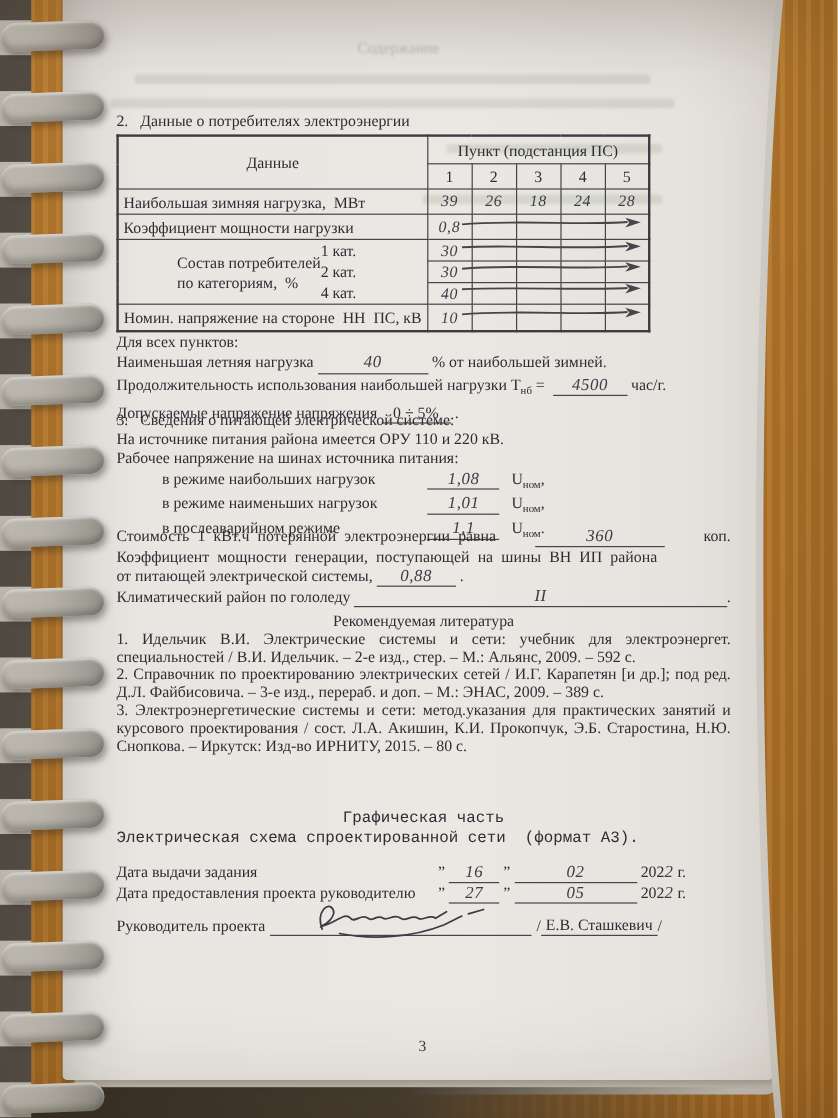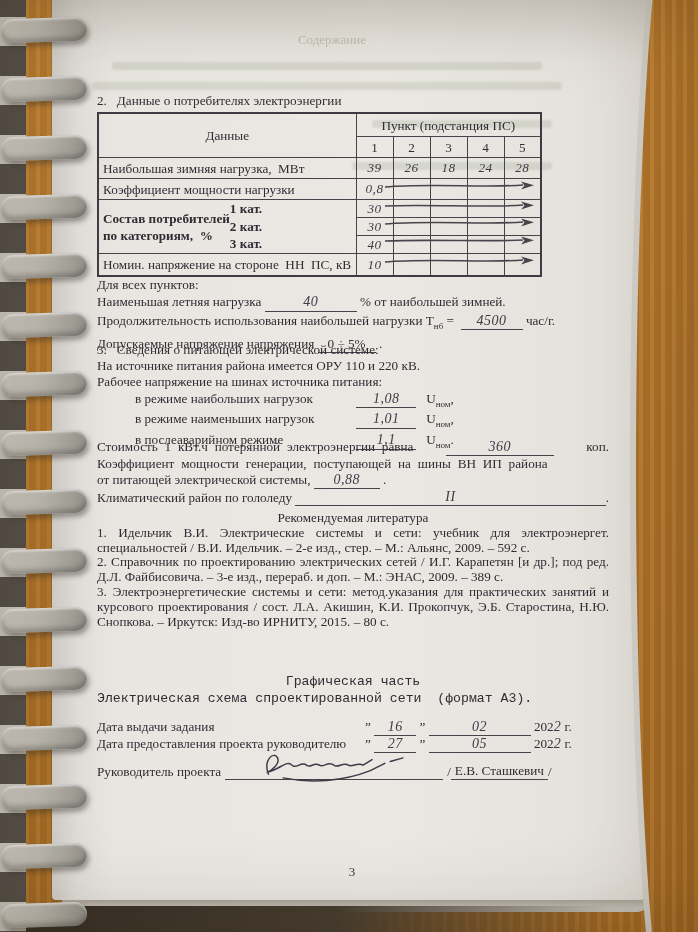--- a/index.html
+++ b/index.html
@@ -50,22 +50,22 @@
   .tblwrap{position:absolute;left:0;top:120px;width:443px;height:160px;}
   table.t{border-collapse:collapse;table-layout:fixed;width:443px;}
   table.t td{border:1px solid #45444b;padding:0 4px;font-size:13.2px;overflow:hidden;}
   table.t{border:2px solid #3d3c42;}
   .c{text-align:center;}
   tr.h td{height:22px;}
   tr.h2 td{height:20px;}
   tr.r1 td{height:20px;}
   tr.r2 td{height:20px;}
   tr.r3 td{height:17px;}
-  tr.r4 td{height:21px;}
-  .catflex{display:flex;justify-content:flex-start;align-items:center;font-weight:bold;}
+  tr.r4 td{height:21px;text-align:center;}
+  .catflex{display:flex;justify-content:center;align-items:center;}
   .catnames{text-align:right;padding-right:10px;line-height:17.6px;}
   .arr{position:absolute;left:286px;width:155px;height:12px;}
   .arr path{stroke:#46454c;fill:none;stroke-width:1.6;}
   .arr .head{fill:#46454c;stroke:none;}
 
   
   .blockA{position:absolute;top:284px;left:0;width:512px;line-height:17.4px;}
   .blockB{position:absolute;top:350px;left:0;width:512px;line-height:16.2px;}
   .blockC{position:absolute;top:447px;left:0;width:512px;line-height:16px;}
   .blockD{position:absolute;top:519px;left:0;width:512px;line-height:14.8px;}
@@ -149,21 +149,21 @@
           <tr class="r3">
             <td rowspan="3">
               <div class="catflex">
                 <div>
                   <div class="pre">Состав потребителей</div>
                   <div class="pre">по категориям,  %</div>
                 </div>
                 <div class="catnames">
                   <div>1 кат.</div>
                   <div>2 кат.</div>
-                  <div>3 кат.</div>
+                  <div>4 кат.</div>
                 </div>
               </div>
             </td>
             <td class="c hw">30</td>
             <td></td>
                 <td></td>
                 <td></td>
                 <td></td>
           </tr>
           <tr class="r3">

